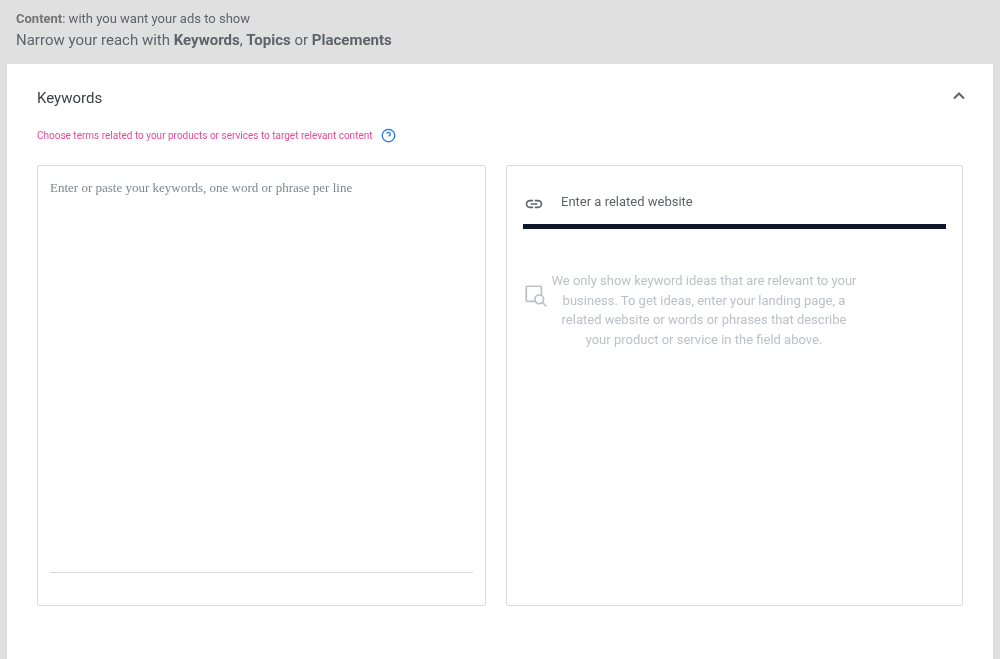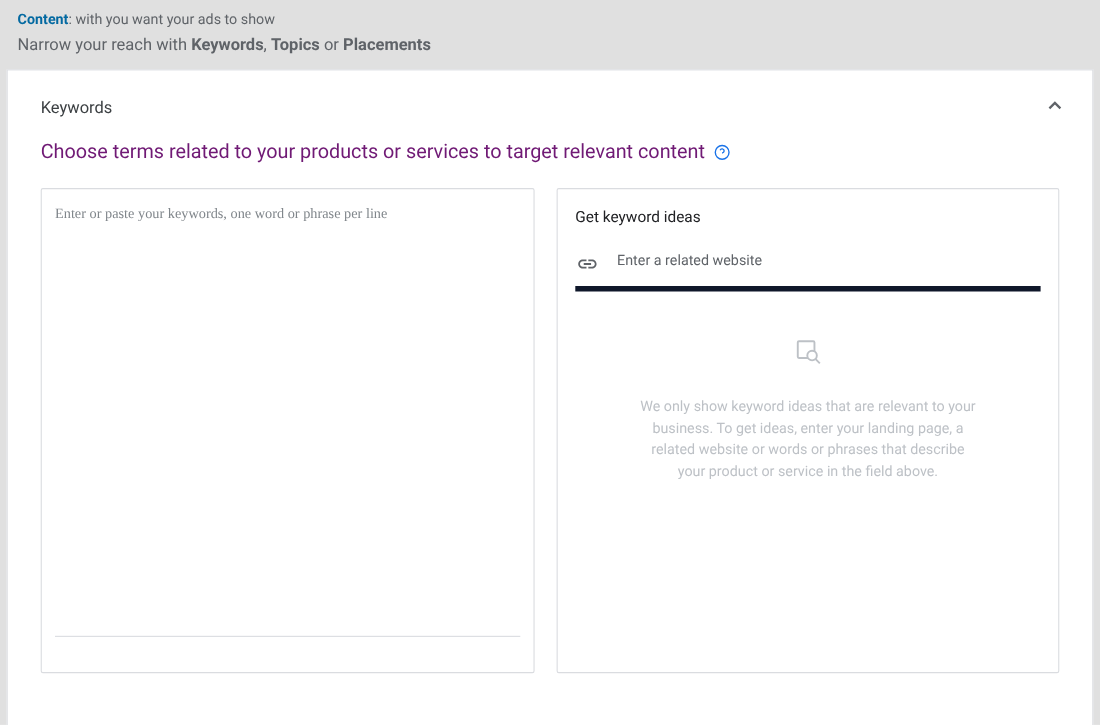--- a/index.html
+++ b/index.html
@@ -17,21 +17,21 @@
     .header-banner {
       background: #e0e0e0;
       padding: 10px 16px 12px;
     }
     .header-title {
       font-size: 13px;
       color: #5f6368;
       line-height: 1.4;
     }
     .header-title strong {
-      color: #0369a1;
+      color: #737373;
       font-weight: 700;
     }
     .header-subtitle {
       font-size: 15px;
       color: #5f6368;
       margin-top: 2px;
       line-height: 1.4;
     }
     .header-subtitle strong {
       color: #5f6368;
@@ -54,22 +54,22 @@
       font-size: 15px;
       color: #3c4043;
       font-weight: 400;
     }
     .chevron-up {
       color: #5f6368;
       cursor: pointer;
     }
     .section-description {
       padding: 18px 30px 0 30px;
-      font-size: 18px;
-      color: #701a75;
+      font-size: 10px;
+      color: #ec4899;
       display: flex;
       align-items: center;
       gap: 8px;
     }
     .help-icon {
       color: #1a73e8;
       display: inline-flex;
       align-items: center;
     }
     .content-columns {
@@ -135,21 +135,21 @@
       font-size: 13px;
       color: #3c4043;
       flex: 1;
       background: transparent;
     }
     .idea-input::placeholder {
       color: #5f6368;
     }
     .empty-state {
       display: flex;
-      flex-direction: column;
+      flex-direction: row;
       align-items: center;
       padding-top: 42px;
     }
     .empty-icon {
       color: #bdc1c6;
       margin-bottom: 24px;
     }
     .empty-text {
       font-size: 13px;
       color: #bdc1c6;
@@ -187,21 +187,20 @@
         <path d="M9.09 9a3 3 0 0 1 5.83 1c0 2-3 3-3 3"></path>
         <line x1="12" y1="17" x2="12.01" y2="17"></line>
       </svg>
     </span>
   </div>
   <div class="content-columns">
     <div class="left-column">
       <textarea class="keywords-textarea" placeholder="Enter or paste your keywords, one word or phrase per line" style=""></textarea>
     </div>
     <div class="right-column">
-      <div class="ideas-title">Get keyword ideas</div>
       <div class="input-row">
         <span class="input-icon">
           <svg width="20" height="20" viewBox="0 0 24 24" fill="#5f6368">
             <path d="M3.9 12c0-1.71 1.39-3.1 3.1-3.1h4V7H7c-2.76 0-5 2.24-5 5s2.24 5 5 5h4v-1.9H7c-1.71 0-3.1-1.39-3.1-3.1zM8 13h8v-2H8v2zm9-6h-4v1.9h4c1.71 0 3.1 1.39 3.1 3.1s-1.39 3.1-3.1 3.1h-4V17h4c2.76 0 5-2.24 5-5s-2.24-5-5-5z"></path>
           </svg>
         </span>
         <input class="idea-input" type="text" placeholder="Enter a related website" style="">
       </div>
       <div class="empty-state">
         <span class="empty-icon">

